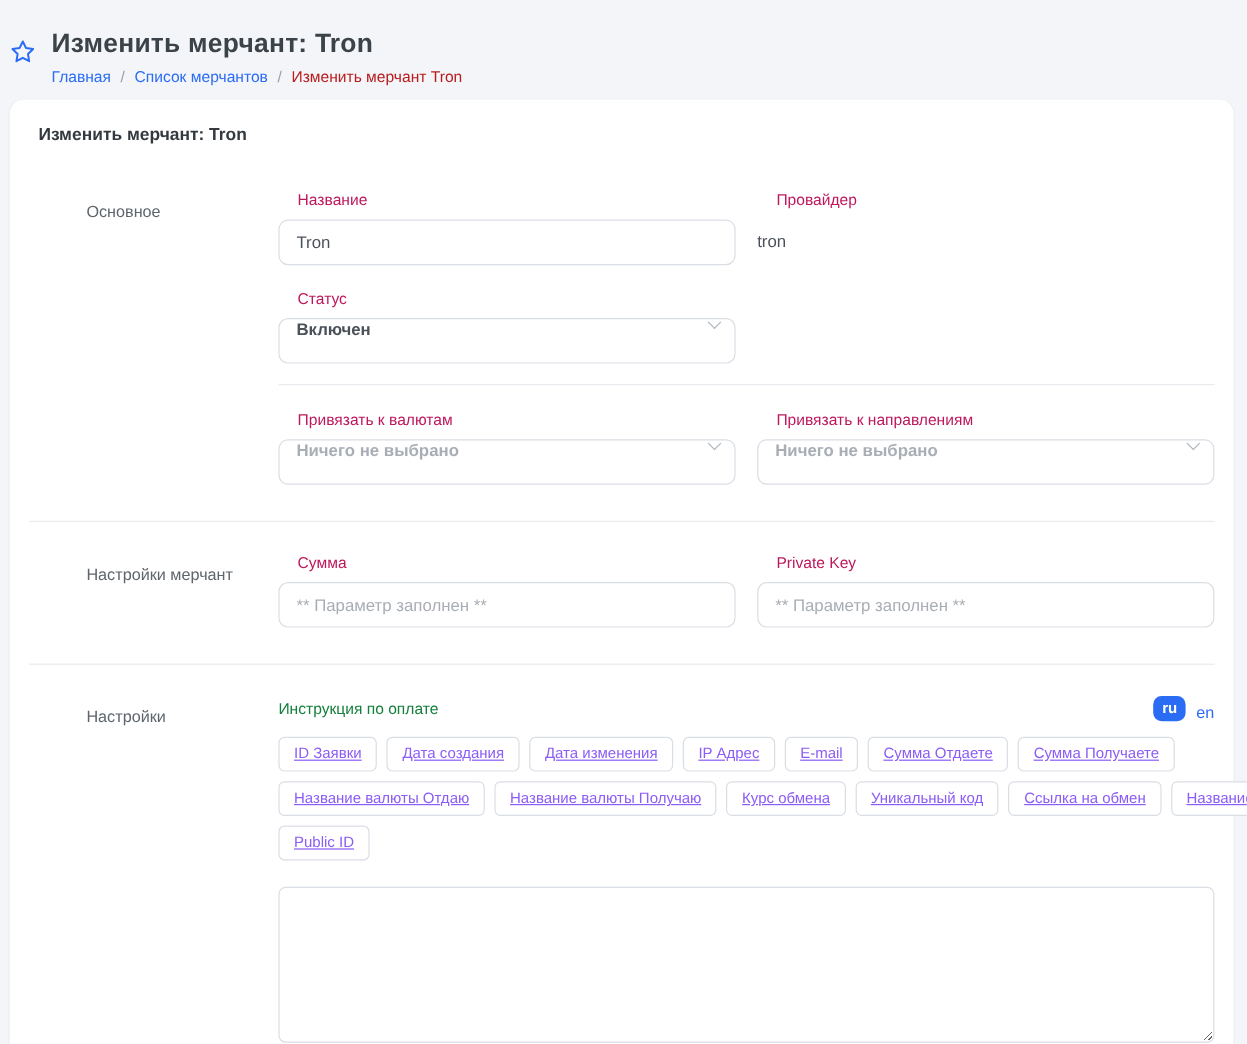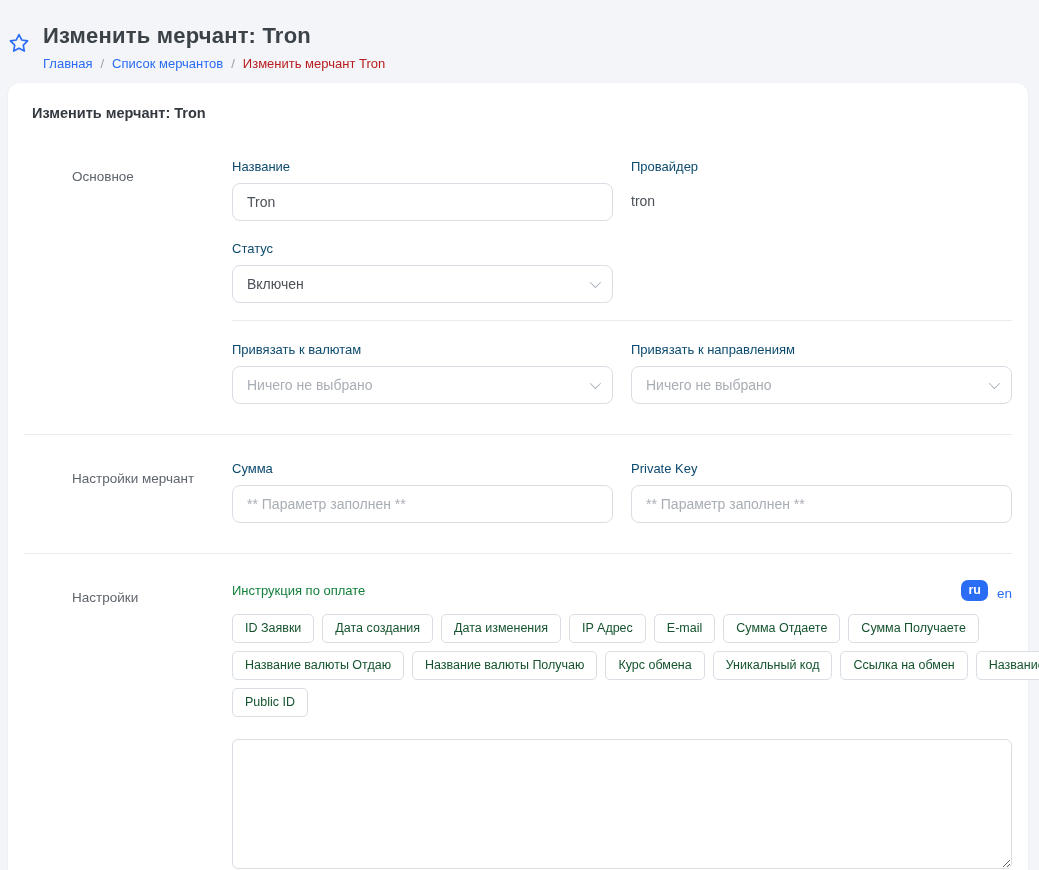--- a/index.html
+++ b/index.html
@@ -72,42 +72,44 @@
 
   .two-col {
     display:grid;
     grid-template-columns:1fr 1fr;
     column-gap:18px;
     row-gap:20px;
   }
   .field label {
     display:block;
     font-size:13px;
-    color:#0c4a6e;
+    color:#be185d;
     margin-bottom:9px;
+    margin-left:16px;
   }
   .text-input, .select-box {
     width:100%;
     height:38px;
     border:1px solid #d9dee4;
     border-radius:8px;
     background:#fff;
     font-family:"Liberation Sans", sans-serif;
     font-size:14px;
     color:#4b5158;
     padding:0 14px;
     outline:none;
   }
   .text-input::placeholder { color:#a9aeb5; opacity:1; }
   .select-box {
     display:flex;
-    align-items:center;
+    align-items:flex-start;
     justify-content:space-between;
     cursor:pointer;
     user-select:none;
+    font-weight:bold;
   }
   .select-box .sel-value { flex:1; }
   .select-box.is-placeholder .sel-value { color:#a9aeb5; }
   .chev {
     width:8px; height:8px;
     border-right:1.6px solid #aeb4bb;
     border-bottom:1.6px solid #aeb4bb;
     transform:rotate(45deg) translateY(-2px);
     flex-shrink:0;
     margin-left:10px;
@@ -162,23 +164,24 @@
   .tag-btn {
     height:29px;
     padding:0 12px;
     display:inline-flex;
     align-items:center;
     background:#fff;
     border:1px solid #d9dee4;
     border-radius:5px;
     font-family:"Liberation Sans", sans-serif;
     font-size:12.5px;
-    color:#14532d;
+    color:#8b5cf6;
     cursor:pointer;
     white-space:nowrap;
+    text-decoration:underline;
   }
   .instr-textarea {
     margin-top:14px;
     width:100%;
     height:130px;
     border:1px solid #d9dee4;
     border-radius:6px;
     resize:both;
     outline:none;
     padding:8px 12px;

